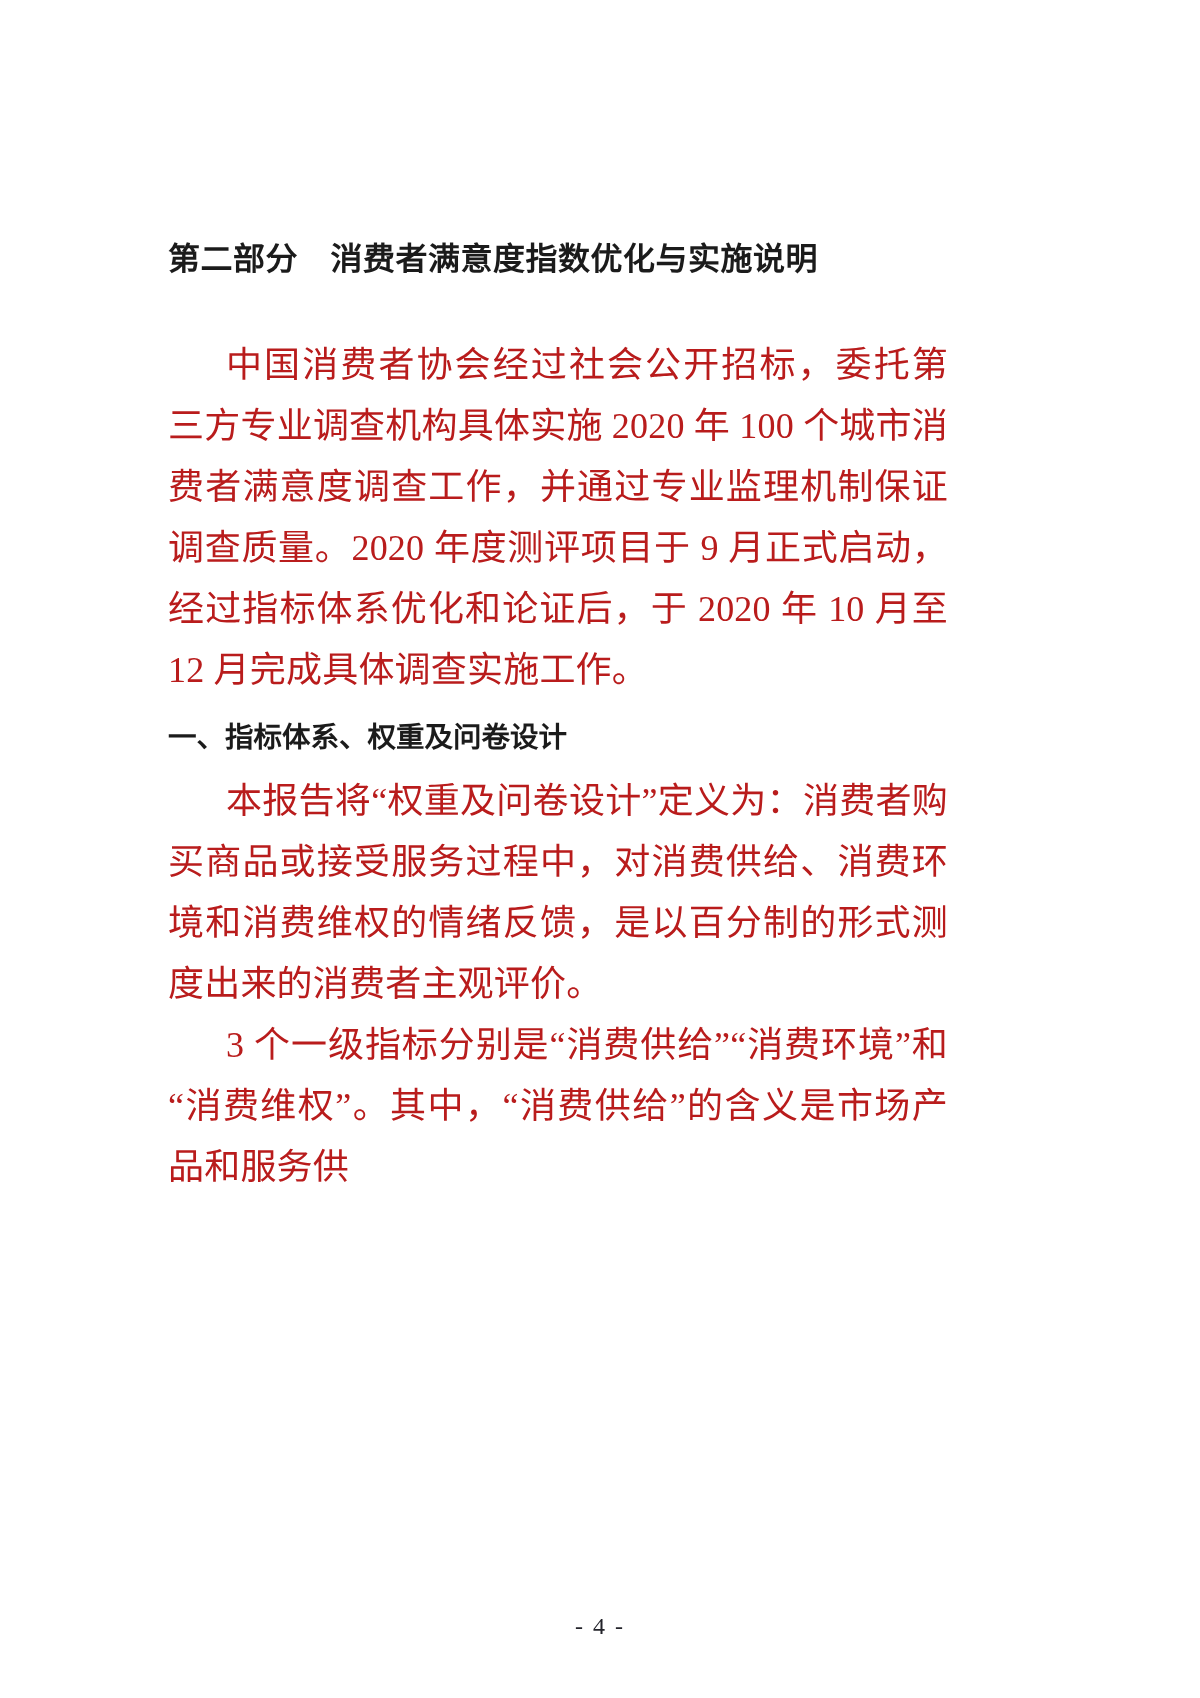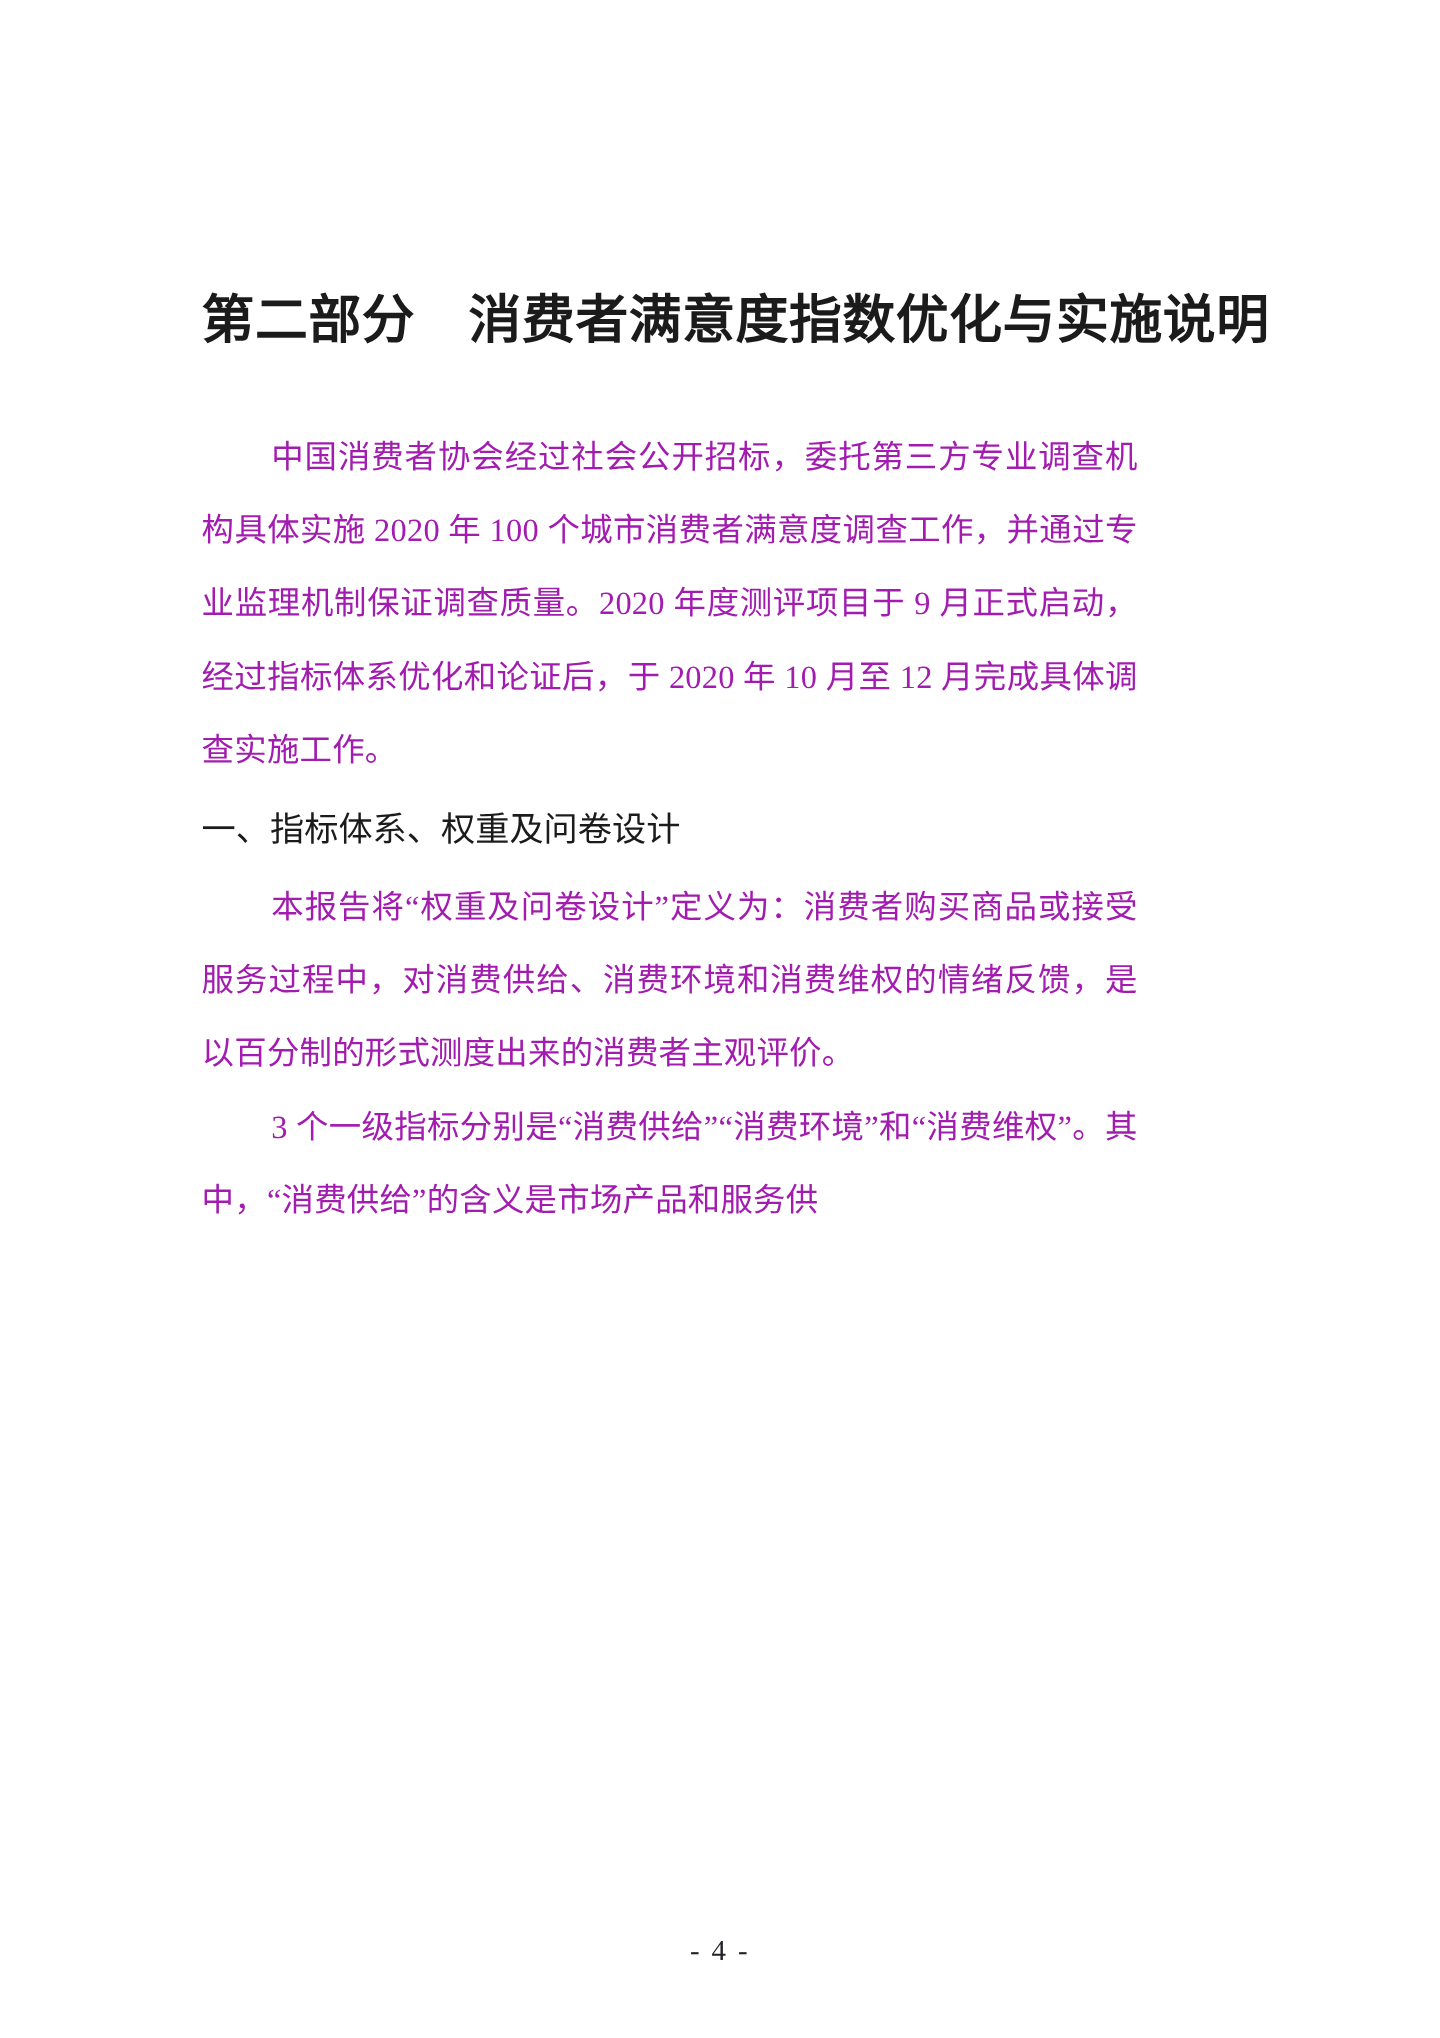--- a/index.html
+++ b/index.html
@@ -19,44 +19,44 @@
   .content {
     position: absolute;
     left: 168px;
     top: 0;
     width: 780px;
     height: 1698px;
   }
   .doc-title {
     font-family: Liberation Serif, serif;
     font-weight: 700;
-    font-size: 44px;
+    font-size: 32px;
     line-height: 1.35;
     color: #1b1b1b;
     text-align: left;
     white-space: pre;
     margin: 0;
     padding-top: 238px;
     letter-spacing: 0.5px;
   }
   .section-heading {
     font-family: "Liberation Sans", "DejaVu Sans", sans-serif;
-    font-weight: 400;
+    font-weight: 700;
     font-size: 28.5px;
     line-height: 1.45;
     color: #1b1b1b;
     margin: 0;
     padding: 16px 0 6px 0;
     letter-spacing: 0px;
   }
   .para {
     font-family: "Liberation Serif", "DejaVu Serif", serif;
-    font-size: 27px;
+    font-size: 36px;
     line-height: 61px;
-    color: #a21caf;
+    color: #b91c1c;
     margin: 0;
     text-align: justify;
     text-justify: inter-character;
     text-indent: 58px;
     letter-spacing: 0.2px;
     word-break: break-all;
   }
   .para + .para {
     margin-top: 0px;
   }

